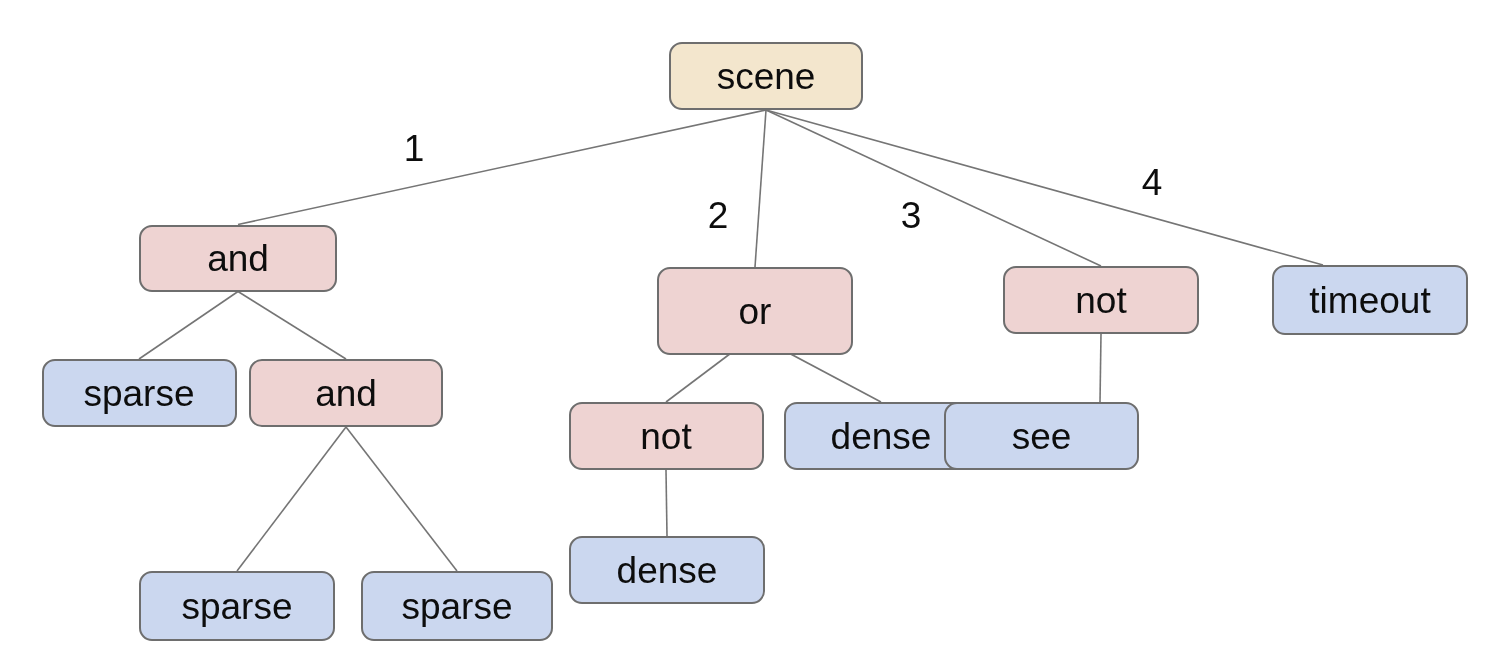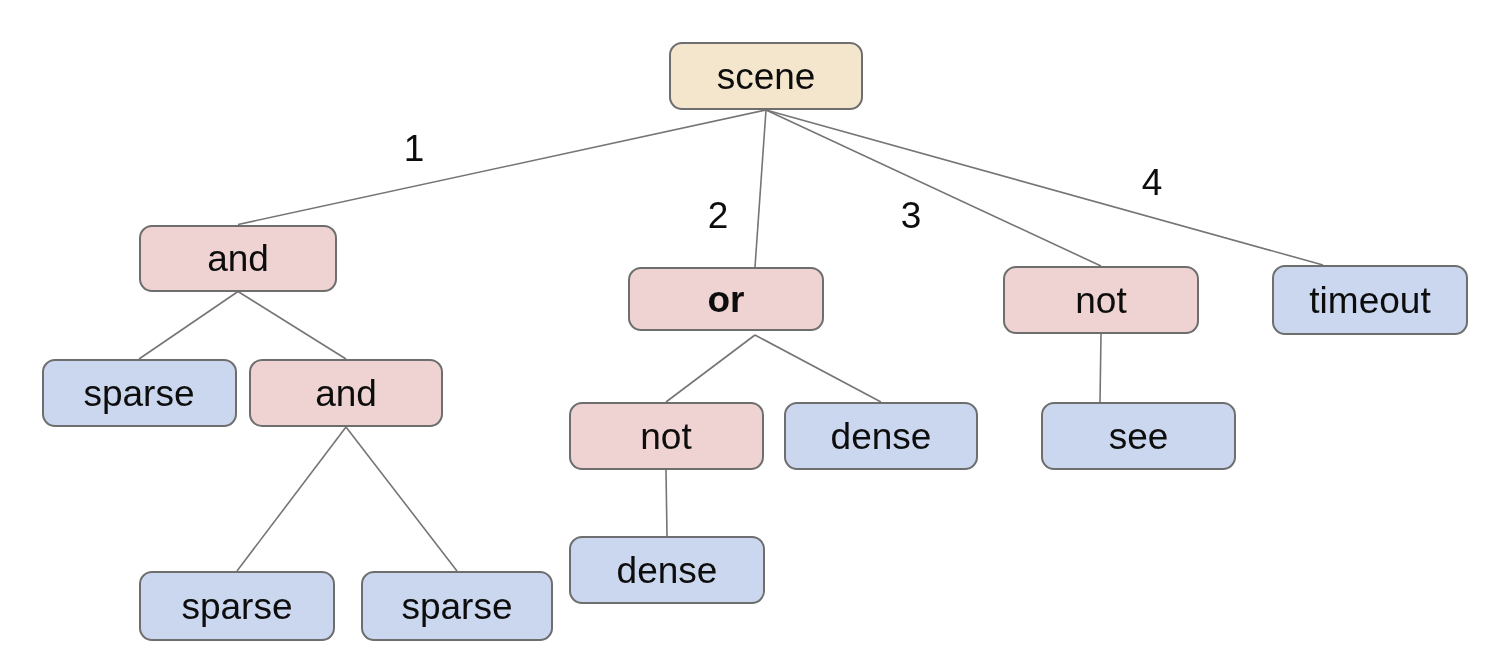--- a/index.html
+++ b/index.html
@@ -73,42 +73,42 @@
 <div class="edge-label" style="left: 414px; top: 148px;">1</div>
     <div class="edge-label" style="left: 718px; top: 215px;">2</div>
     <div class="edge-label" style="left: 911px; top: 215px;">3</div>
     <div class="edge-label" style="left: 1152px; top: 182px;">4</div>
     <div class="node root" style="left: 669px; top: 42px; width: 194px; height: 68px;">
       <span>scene</span>
     </div>
     <div class="node operator" style="left: 139px; top: 224.5px; width: 198px; height: 67px;">
       <span>and</span>
     </div>
-    <div class="node operator" style="left: 628px; top: 267px; width: 196px; height: 64px; font-weight: bold;">
+    <div class="node operator" style="left: 657px; top: 267px; width: 196px; height: 88px;">
       <span>or</span>
     </div>
     <div class="node operator" style="left: 1003px; top: 266px; width: 196px; height: 68px;">
       <span>not</span>
     </div>
     <div class="node leaf" style="left: 1225px; top: 265px; width: 196px; height: 70px; margin-left: 47px;">
       <span>timeout</span>
     </div>
     <div class="node leaf" style="left: 41.5px; top: 359px; width: 195px; height: 68px;">
       <span>sparse</span>
     </div>
     <div class="node operator" style="left: 249px; top: 359px; width: 194px; height: 68px;">
       <span>and</span>
     </div>
     <div class="node operator" style="left: 568.5px; top: 402px; width: 195px; height: 68px;">
       <span>not</span>
     </div>
     <div class="node leaf" style="left: 784px; top: 402px; width: 194px; height: 68px;">
       <span>dense</span>
     </div>
-    <div class="node leaf" style="left: 1041px; top: 402px; width: 195px; height: 68px; align-items: center;">
+    <div class="node leaf" style="left: 944px; top: 402px; width: 195px; height: 68px; align-items: center;">
       <span>see</span>
     </div>
     <div class="node leaf" style="left: 569px; top: 536px; width: 196px; height: 68px;">
       <span>dense</span>
     </div>
     <div class="node leaf" style="left: 139px; top: 571px; width: 196px; height: 70px;">
       <span>sparse</span>
     </div>
     <div class="node leaf" style="left: 361px; top: 571px; width: 192px; height: 70px;">
       <span>sparse</span>

